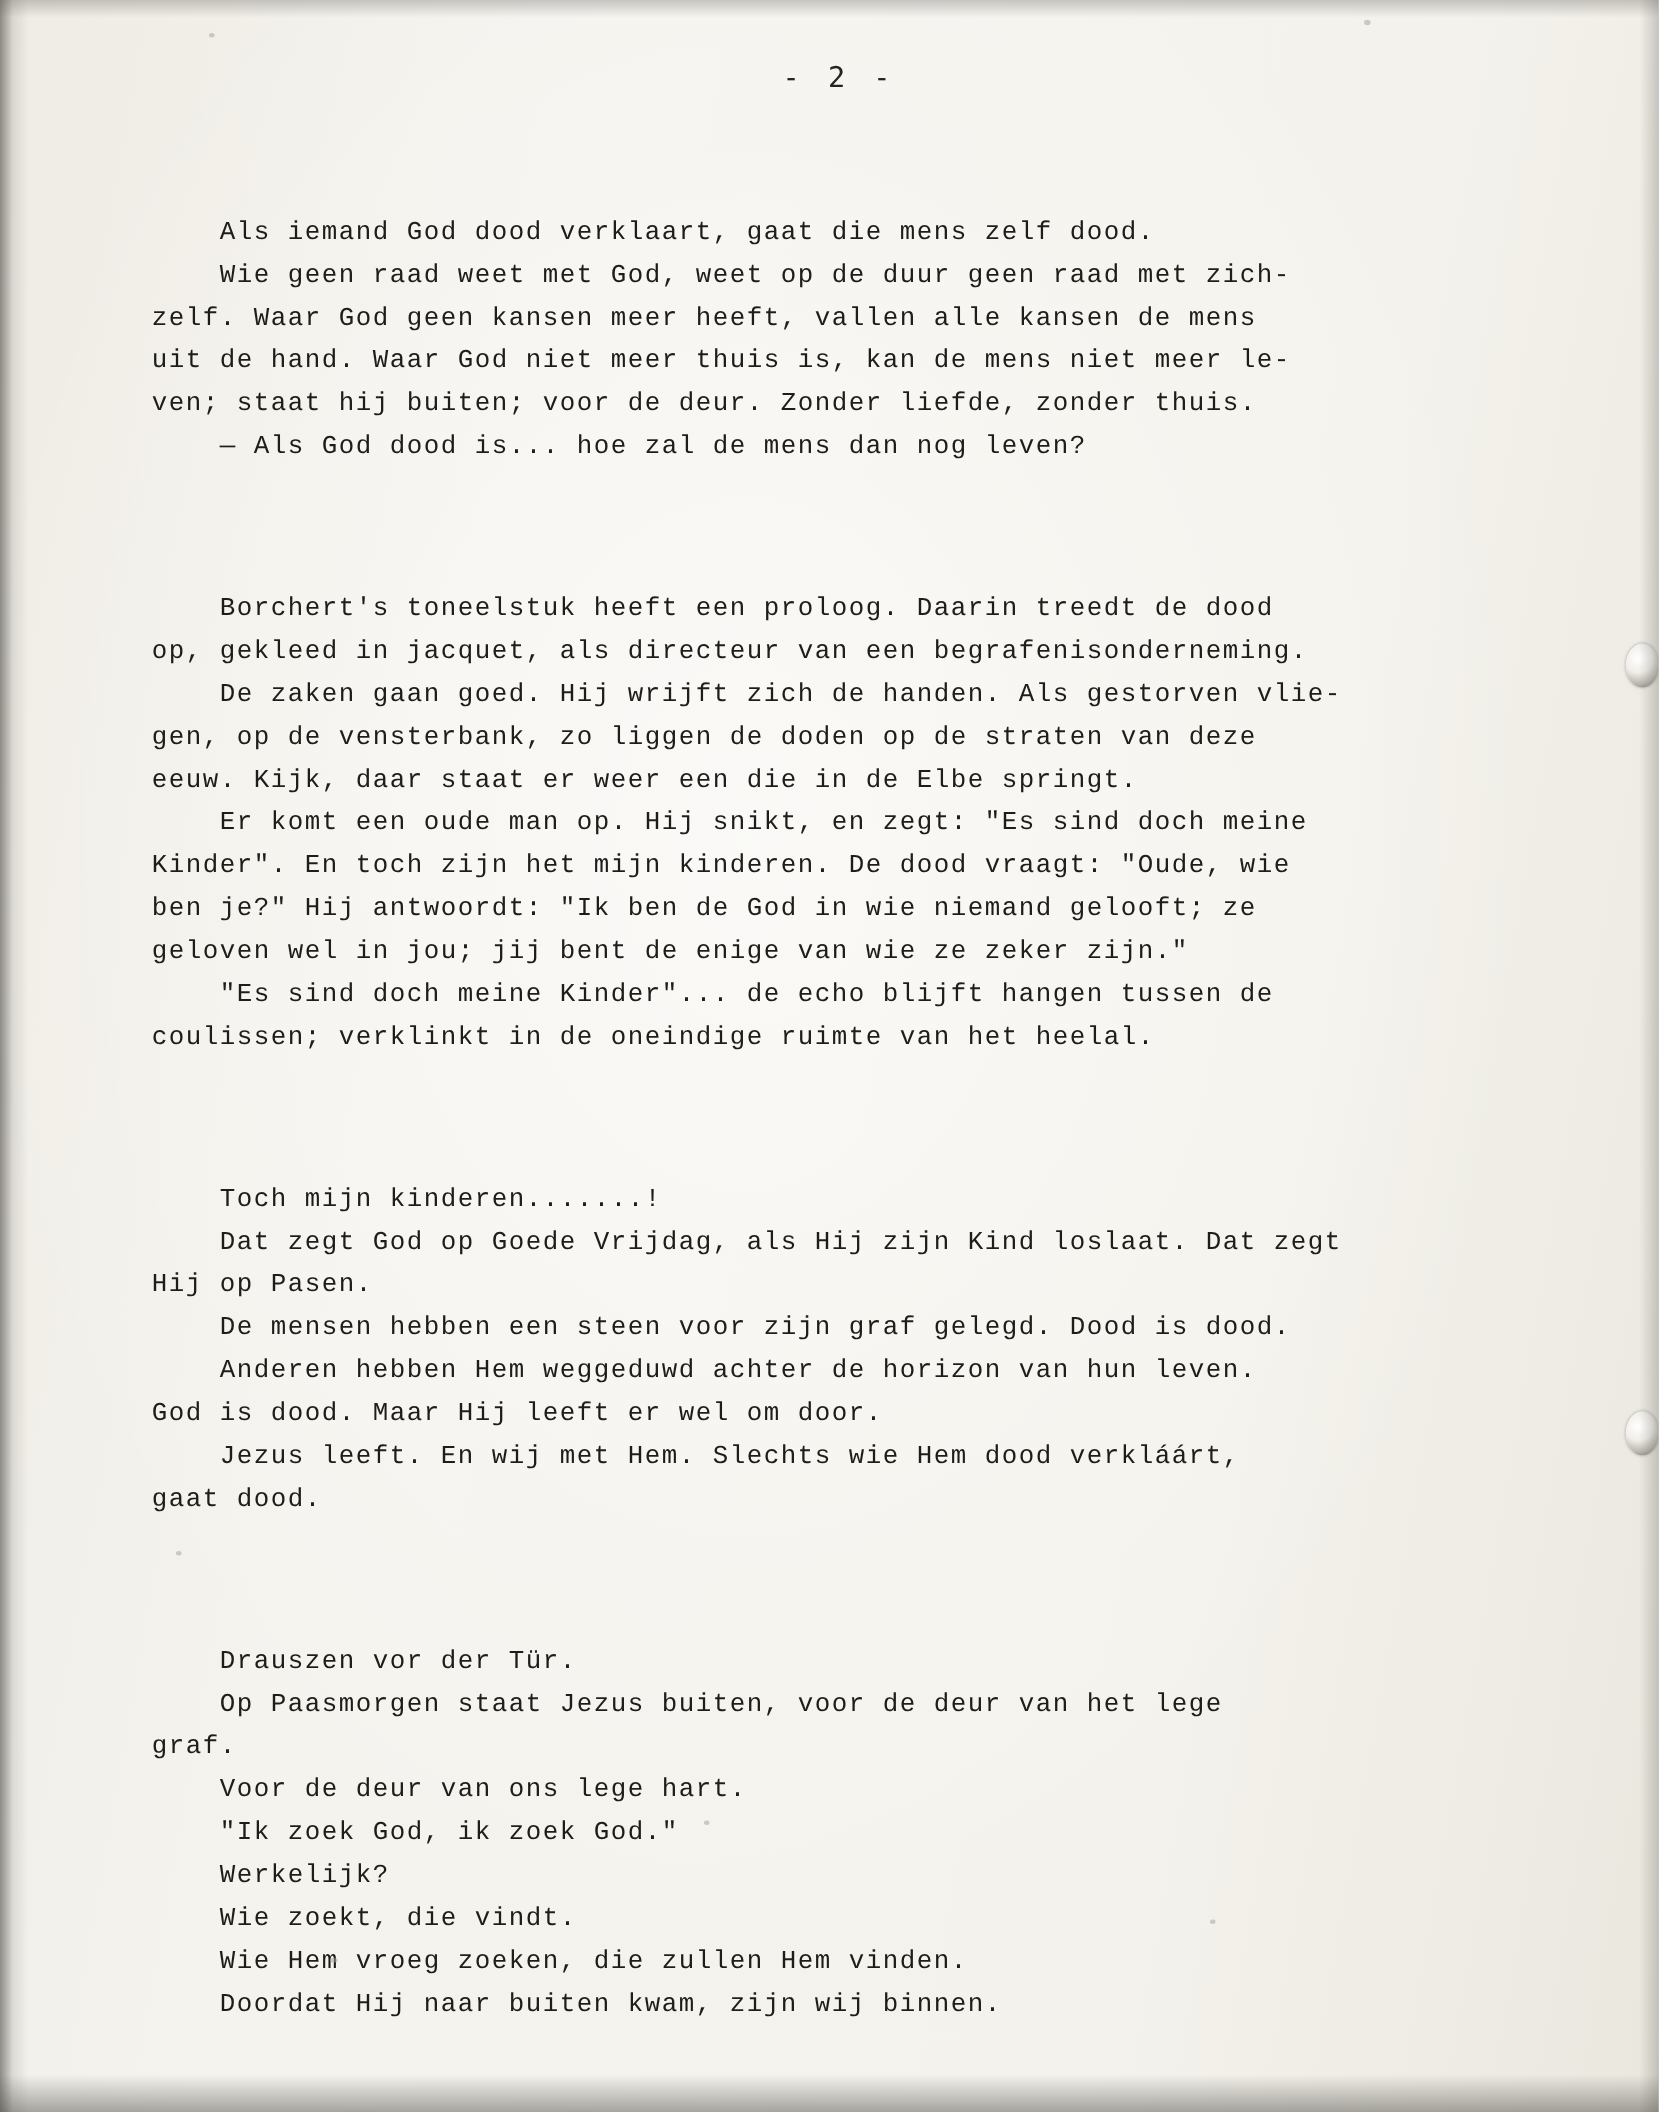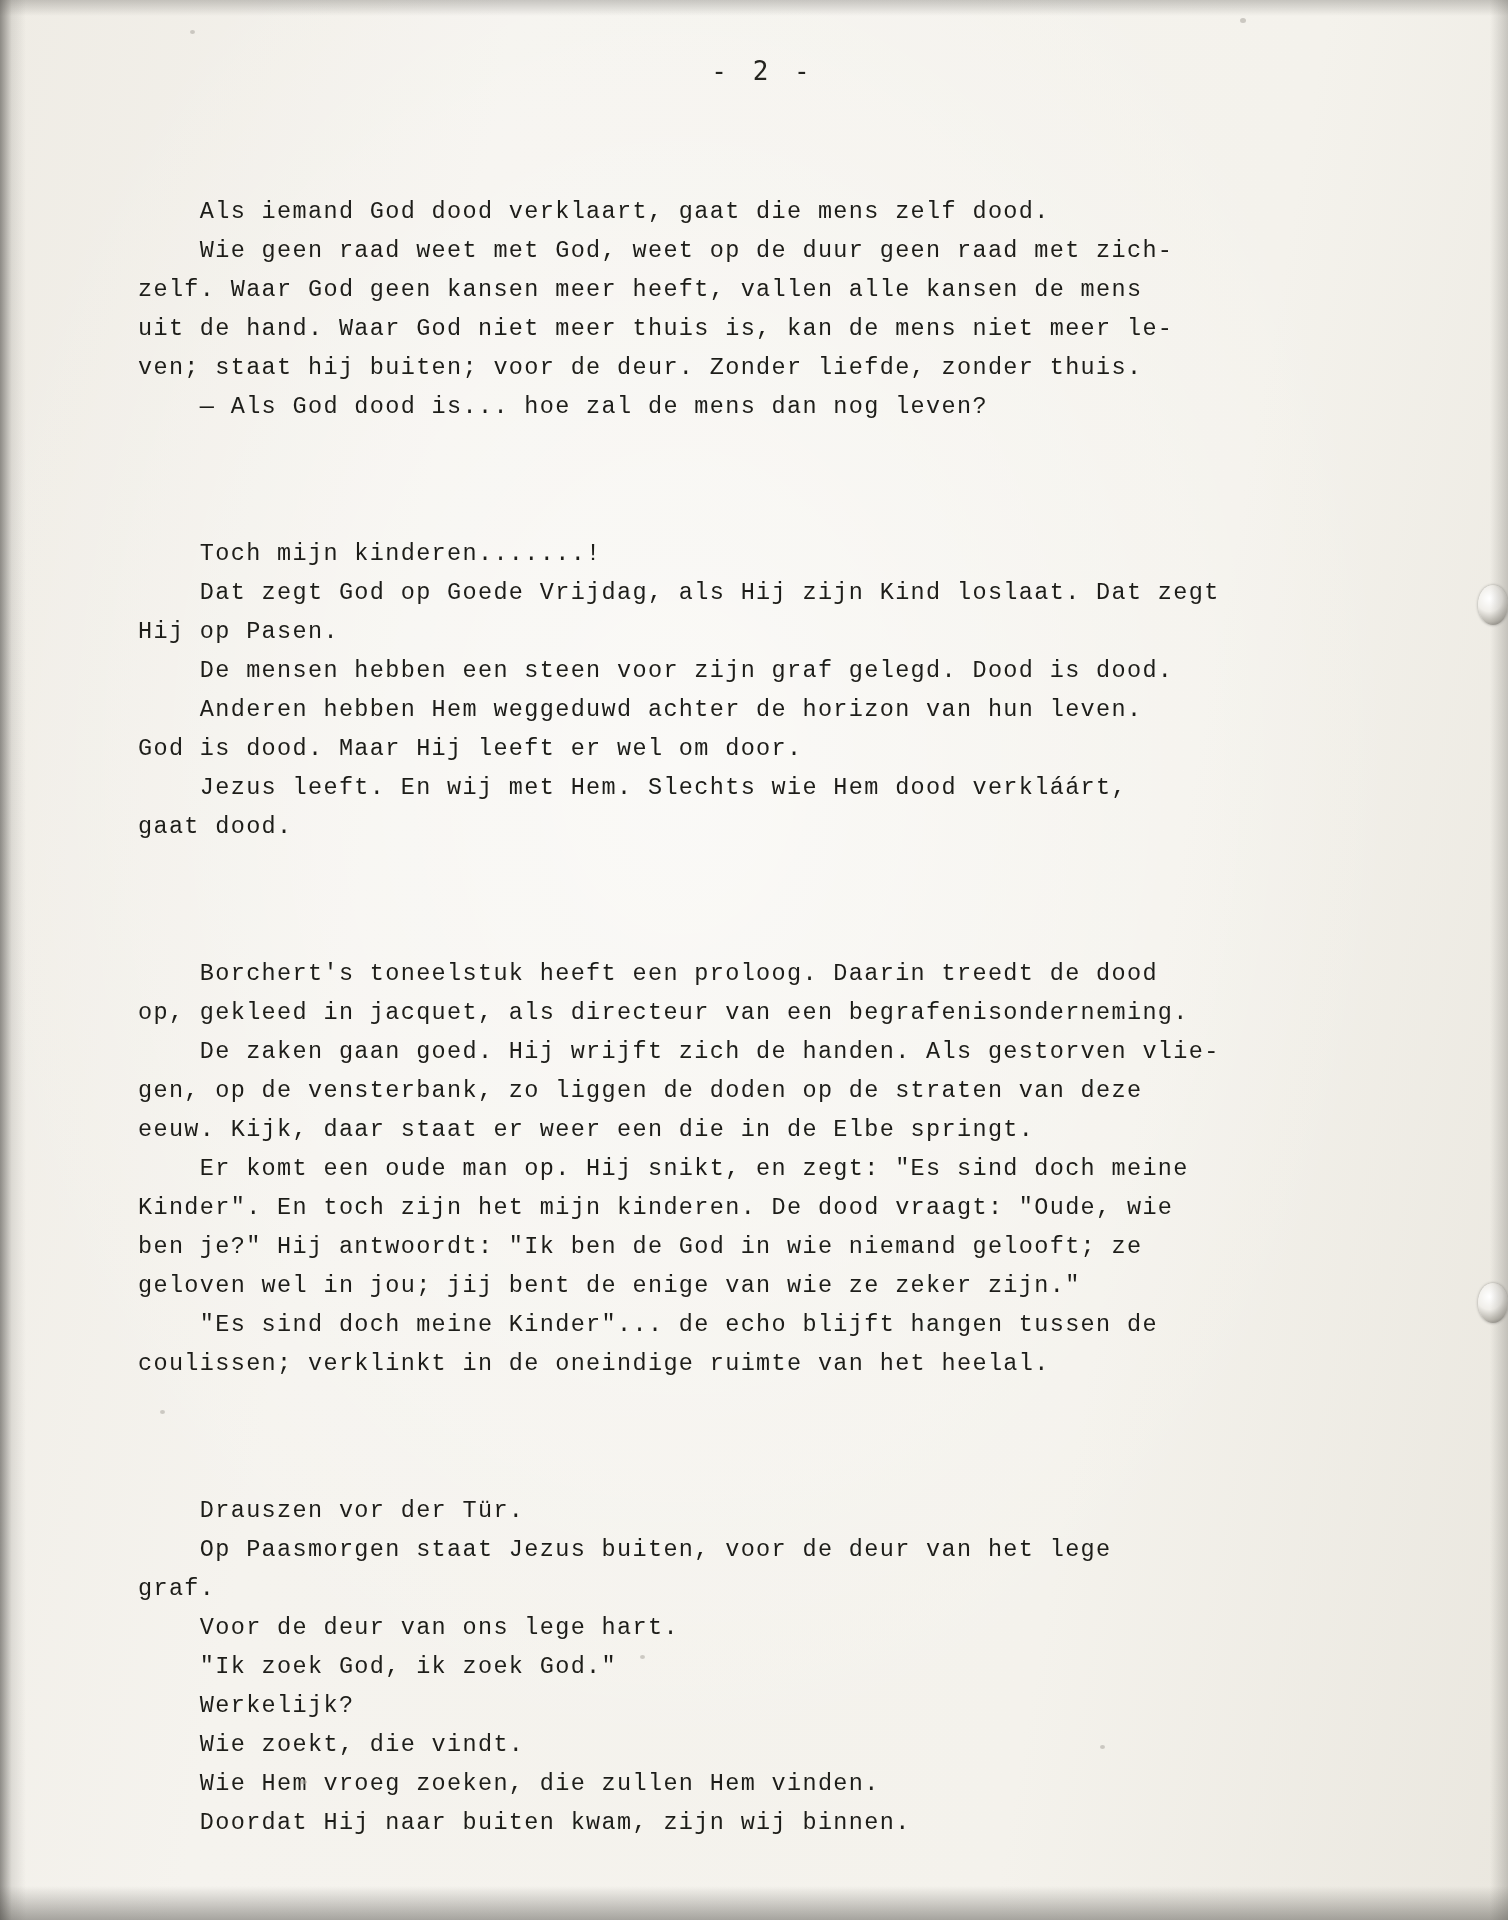--- a/index.html
+++ b/index.html
@@ -112,39 +112,39 @@
 
     <div class="page-number">- 2 -</div>
 
     <div class="body-text">
       <p class="para">    Als iemand God dood verklaart, gaat die mens zelf dood.
     Wie geen raad weet met God, weet op de duur geen raad met zich-
 zelf. Waar God geen kansen meer heeft, vallen alle kansen de mens
 uit de hand. Waar God niet meer thuis is, kan de mens niet meer le-
 ven; staat hij buiten; voor de deur. Zonder liefde, zonder thuis.
     — Als God dood is... hoe zal de mens dan nog leven?</p>
-      <p class="para">    Toch mijn kinderen.......!
-    Dat zegt God op Goede Vrijdag, als Hij zijn Kind loslaat. Dat zegt
-Hij op Pasen.
-    De mensen hebben een steen voor zijn graf gelegd. Dood is dood.
-    Anderen hebben Hem weggeduwd achter de horizon van hun leven.
-God is dood. Maar Hij leeft er wel om door.
-    Jezus leeft. En wij met Hem. Slechts wie Hem dood verkláárt,
-gaat dood.</p>
       <p class="para">    Borchert's toneelstuk heeft een proloog. Daarin treedt de dood
 op, gekleed in jacquet, als directeur van een begrafenisonderneming.
     De zaken gaan goed. Hij wrijft zich de handen. Als gestorven vlie-
 gen, op de vensterbank, zo liggen de doden op de straten van deze
 eeuw. Kijk, daar staat er weer een die in de Elbe springt.
     Er komt een oude man op. Hij snikt, en zegt: "Es sind doch meine
 Kinder". En toch zijn het mijn kinderen. De dood vraagt: "Oude, wie
 ben je?" Hij antwoordt: "Ik ben de God in wie niemand gelooft; ze
 geloven wel in jou; jij bent de enige van wie ze zeker zijn."
     "Es sind doch meine Kinder"... de echo blijft hangen tussen de
 coulissen; verklinkt in de oneindige ruimte van het heelal.</p>
+      <p class="para">    Toch mijn kinderen.......!
+    Dat zegt God op Goede Vrijdag, als Hij zijn Kind loslaat. Dat zegt
+Hij op Pasen.
+    De mensen hebben een steen voor zijn graf gelegd. Dood is dood.
+    Anderen hebben Hem weggeduwd achter de horizon van hun leven.
+God is dood. Maar Hij leeft er wel om door.
+    Jezus leeft. En wij met Hem. Slechts wie Hem dood verkláárt,
+gaat dood.</p>
       <p class="para tight">    Drauszen vor der Tür.
     Op Paasmorgen staat Jezus buiten, voor de deur van het lege
 graf.
     Voor de deur van ons lege hart.
     "Ik zoek God, ik zoek God."
     Werkelijk?
     Wie zoekt, die vindt.
     Wie Hem vroeg zoeken, die zullen Hem vinden.
     Doordat Hij naar buiten kwam, zijn wij binnen.</p>
     </div>

